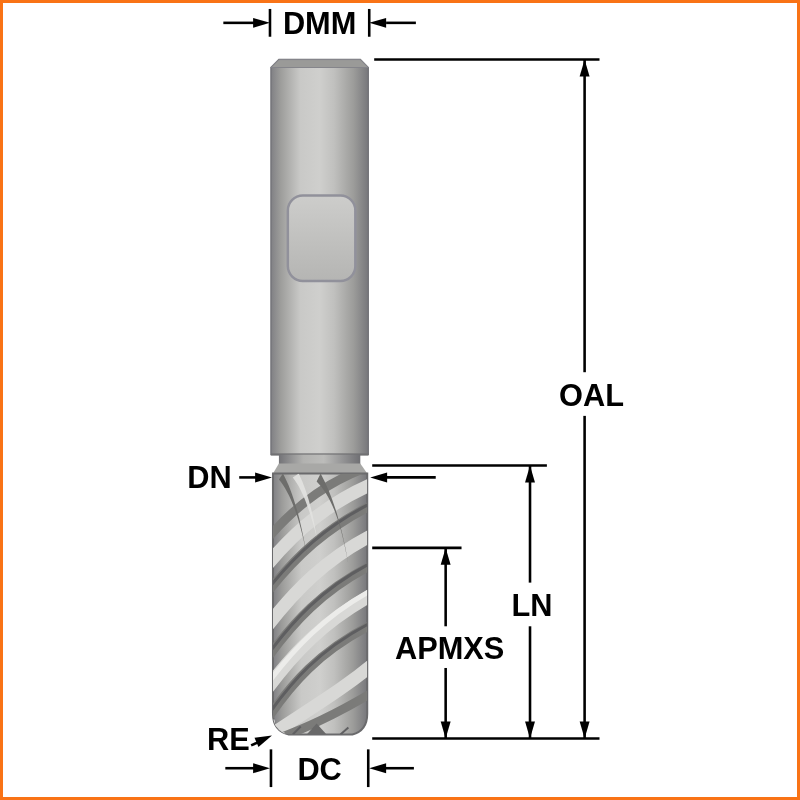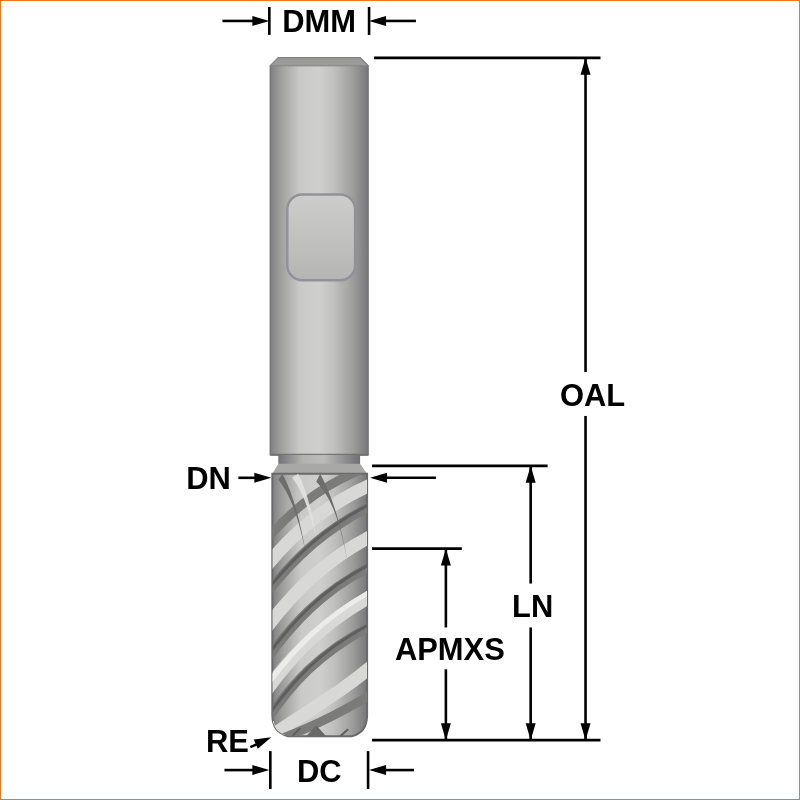--- a/index.html
+++ b/index.html
@@ -1,20 +1,20 @@
 <!DOCTYPE html>
 <html><head>
 <meta charset="utf-8">
 <style>
   html,body{margin:0;padding:0;background:#ffffff;}
   .canvas{
     position:relative;
     width:800px;height:800px;
     background:#ffffff;
-    border:1px solid #f97316;
+    border:3px solid #f97316;
     box-sizing:border-box;
     font-family:"Liberation Sans",sans-serif;
   }
   svg{display:block;width:100%;height:100%;}
   .dim-line{stroke:#000000;stroke-width:2.6;fill:none;}
   .dim-head{fill:#000000;stroke:none;}
   .dim-label{font-family:"Liberation Sans",sans-serif;font-weight:bold;font-size:31px;fill:#000000;}
   .mask{fill:#ffffff;}
   .tool-edge{stroke:#75757a;stroke-width:1.5;}
 </style>

